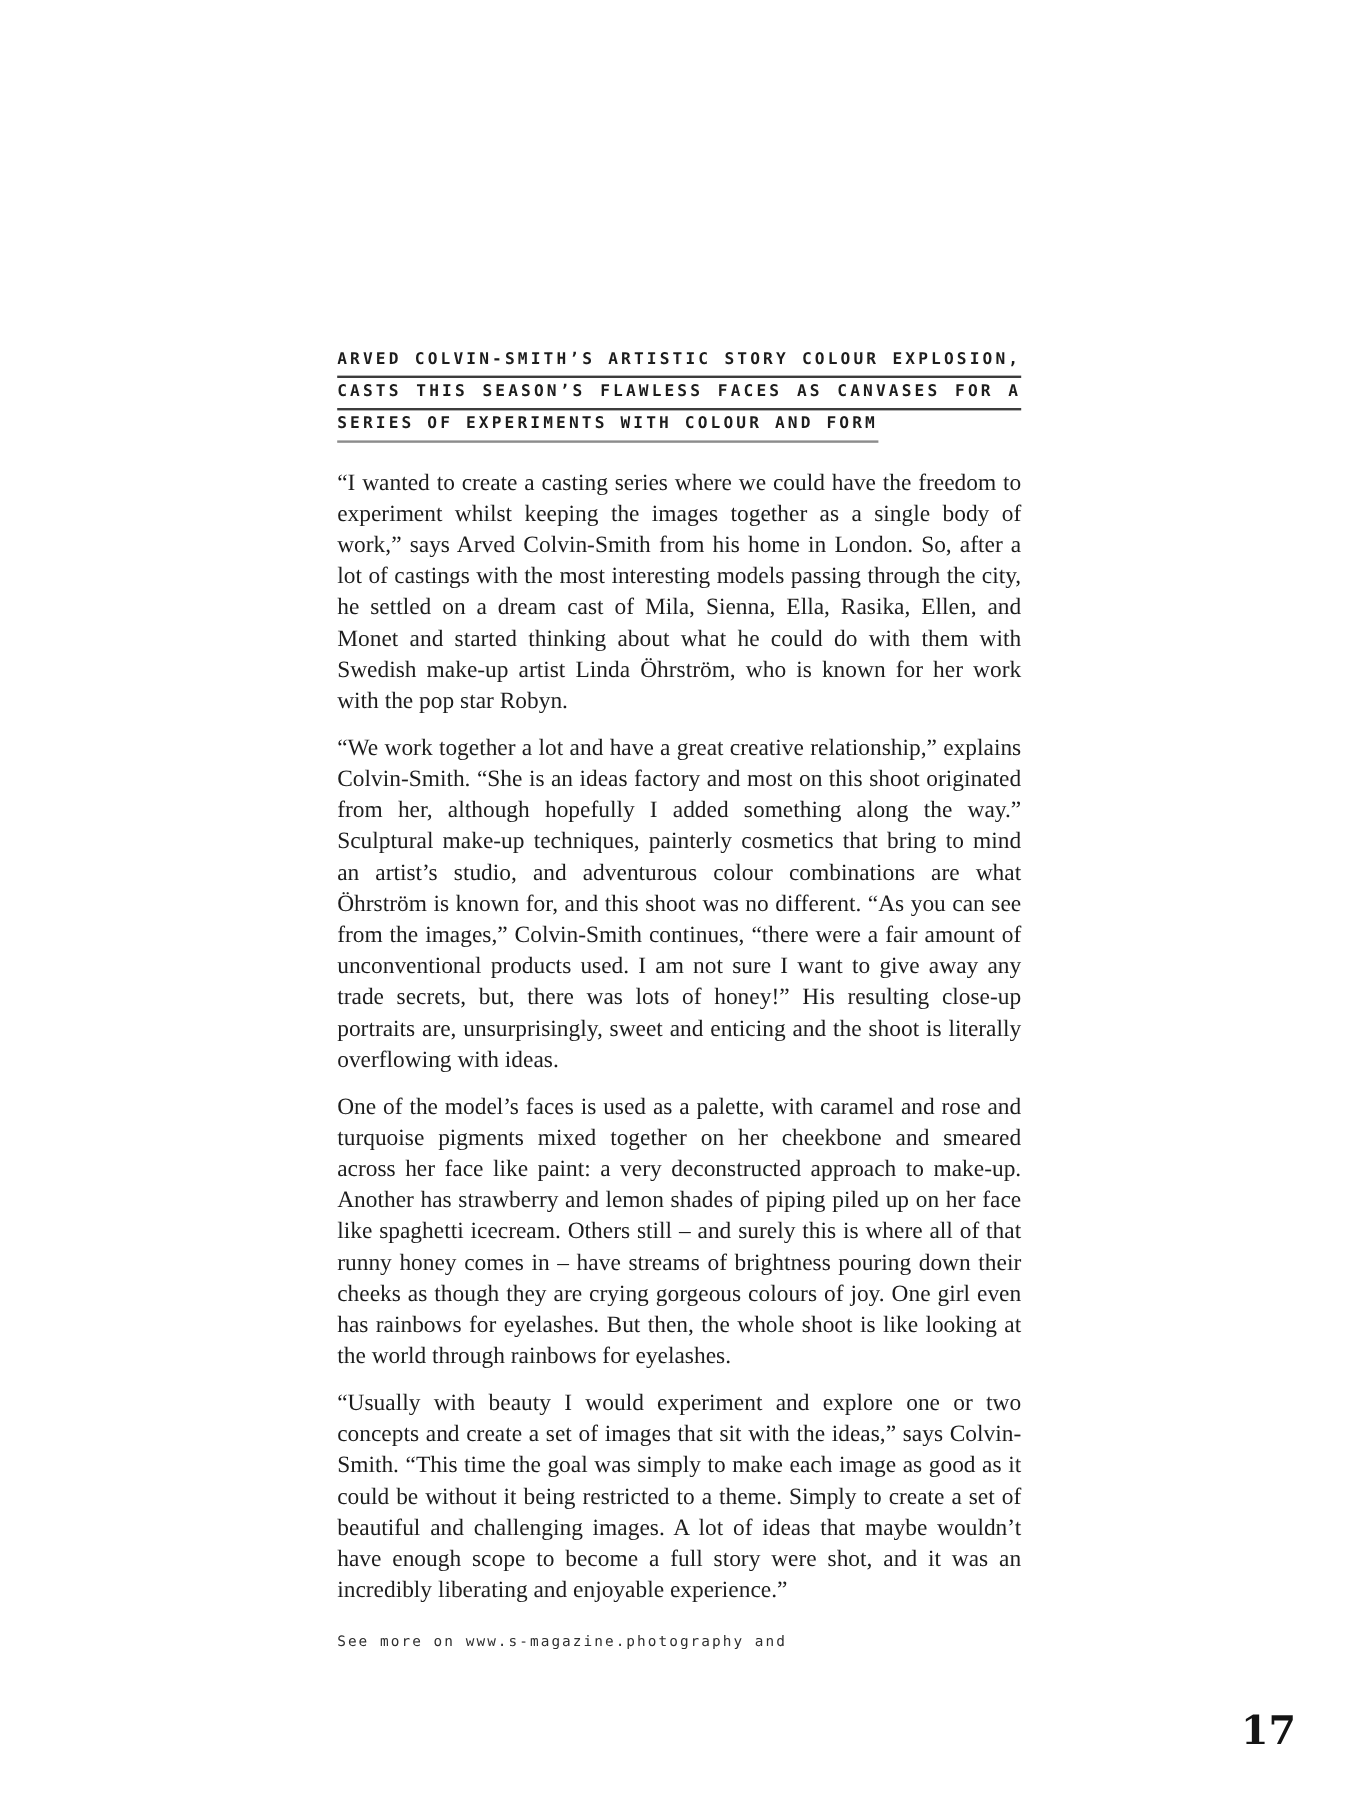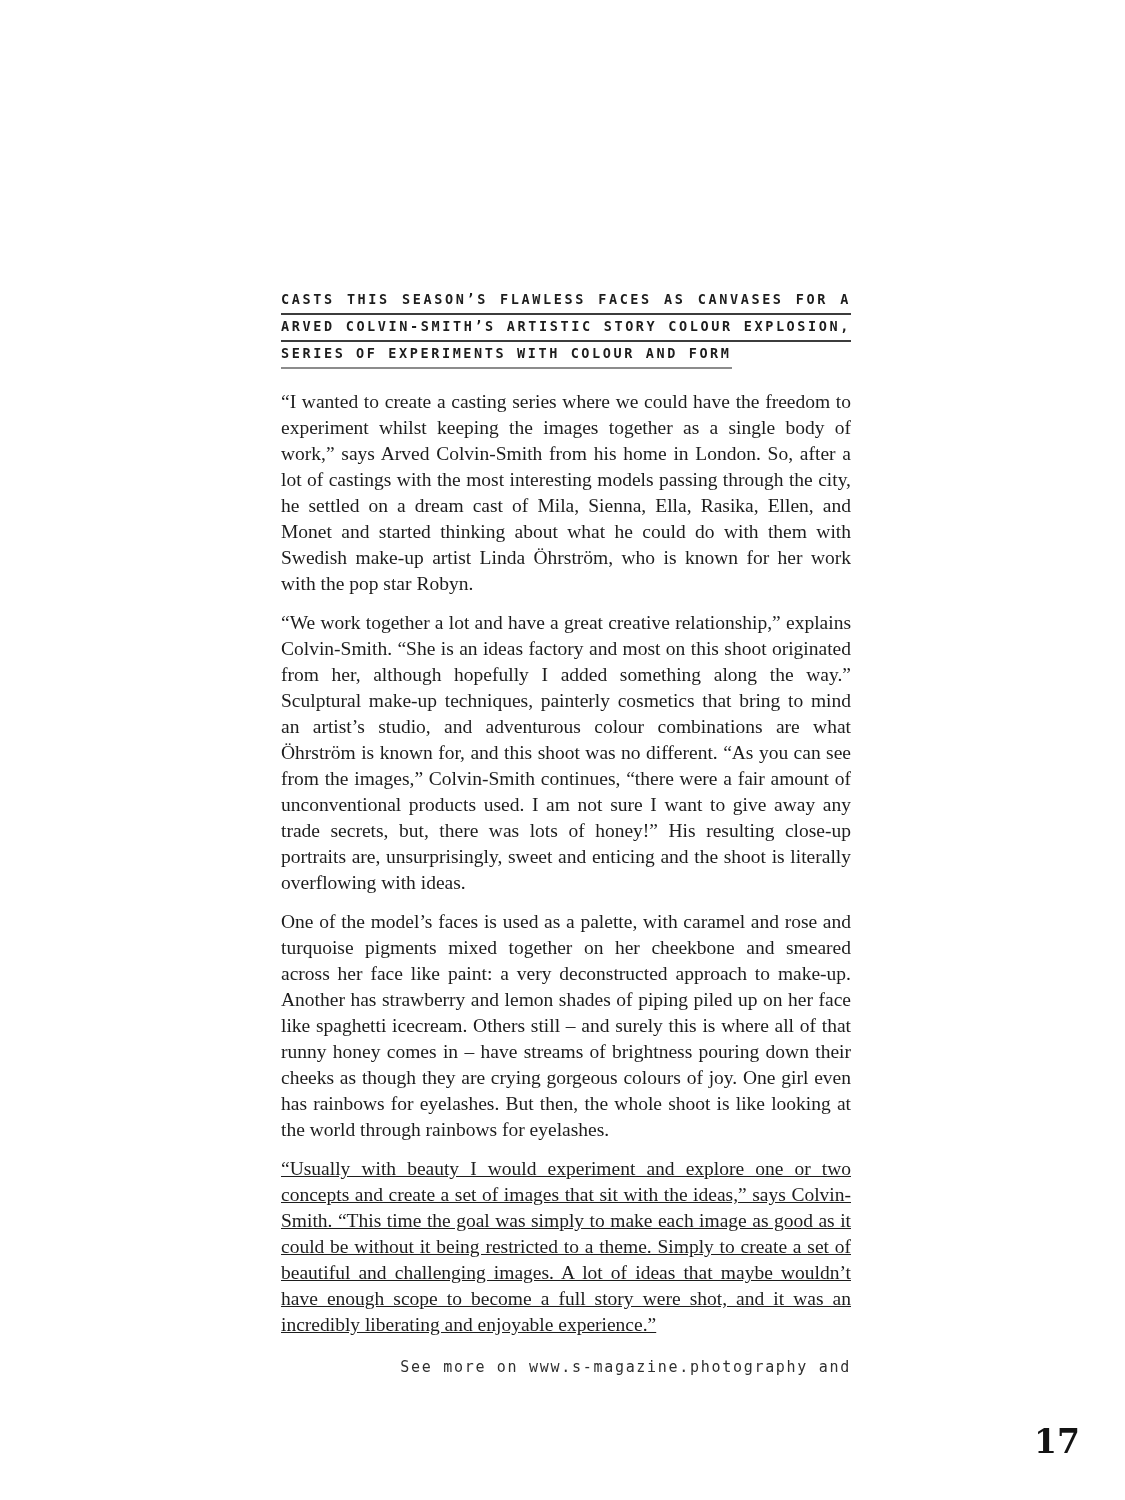--- a/index.html
+++ b/index.html
@@ -45,27 +45,27 @@
     margin-bottom: 0;
   }
   
   .article p {
     font-size: 19.5px;
     line-height: 26px;
     text-align: justify;
     color: var(--ink, #1d1d1d);
     margin: 6px 0 13px 0;
   }
-  .article p:last-child { margin-bottom: 0; text-decoration: underline; }
+  .article p:last-child { margin-bottom: 0; }
   
   .footer-note {
     margin-top: 18px;
-    text-align: right;
+    text-align: left;
     font-family: "DejaVu Sans Mono", "Liberation Mono", monospace;
-    font-size: 15px;
+    font-size: 12px;
     line-height: 23px;
     letter-spacing: 1.7px;
     color: #2f2f2f;
     font-weight: 500;
   }
   
   .folio {
     position: absolute;
     right: 45px; bottom: 42px;
     font-family: "DejaVu Serif", "Liberation Serif", serif;
@@ -76,22 +76,22 @@
     text-align: right;
   }
 </style>
 </head>
 <body style="--bg: #ffffff; --ink: #1d1d1d; --rule-dark: #3c3c3c; --rule-light: #8c8c8c;">
 
 <div class="page">
   <div class="content">
 
     <div class="headline">
+      <div class="headline-line">ARVED COLVIN-SMITH’S ARTISTIC STORY COLOUR EXPLOSION,</div>
       <div class="headline-line">CASTS THIS SEASON’S FLAWLESS FACES AS CANVASES FOR A</div>
-      <div class="headline-line">ARVED COLVIN-SMITH’S ARTISTIC STORY COLOUR EXPLOSION,</div>
       <div class="headline-line last">SERIES OF EXPERIMENTS WITH COLOUR AND FORM</div>
     </div>
 
     <div class="article">
       <p>“I wanted to create a casting series where we could have the freedom to experiment whilst keeping the images together as a single body of work,” says Arved Colvin-Smith from his home in London. So, after a lot of castings with the most interesting models passing through the city, he settled on a dream cast of Mila, Sienna, Ella, Rasika, Ellen, and Monet and started thinking about what he could do with them with Swedish make-up artist Linda Öhrström, who is known for her work with the pop star Robyn.</p>
       <p>“We work together a lot and have a great creative relationship,” explains Colvin-Smith. “She is an ideas factory and most on this shoot originated from her, although hopefully I added something along the way.” Sculptural make-up techniques, painterly cosmetics that bring to mind an artist’s studio, and adventurous colour combinations are what Öhrström is known for, and this shoot was no different. “As you can see from the images,” Colvin-Smith continues, “there were a fair amount of unconventional products used. I am not sure I want to give away any trade secrets, but, there was lots of honey!” His resulting close-up portraits are, unsurprisingly, sweet and enticing and the shoot is literally overflowing with ideas.</p>
       <p>One of the model’s faces is used as a palette, with caramel and rose and turquoise pigments mixed together on her cheekbone and smeared across her face like paint: a very deconstructed approach to make-up. Another has strawberry and lemon shades of piping piled up on her face like spaghetti icecream. Others still – and surely this is where all of that runny honey comes in – have streams of brightness pouring down their cheeks as though they are crying gorgeous colours of joy. One girl even has rainbows for eyelashes. But then, the whole shoot is like looking at the world through rainbows for eyelashes.</p>
       <p>“Usually with beauty I would experiment and explore one or two concepts and create a set of images that sit with the ideas,” says Colvin-Smith. “This time the goal was simply to make each image as good as it could be without it being restricted to a theme. Simply to create a set of beautiful and challenging images. A lot of ideas that maybe wouldn’t have enough scope to become a full story were shot, and it was an incredibly liberating and enjoyable experience.”</p>
     </div>
 

